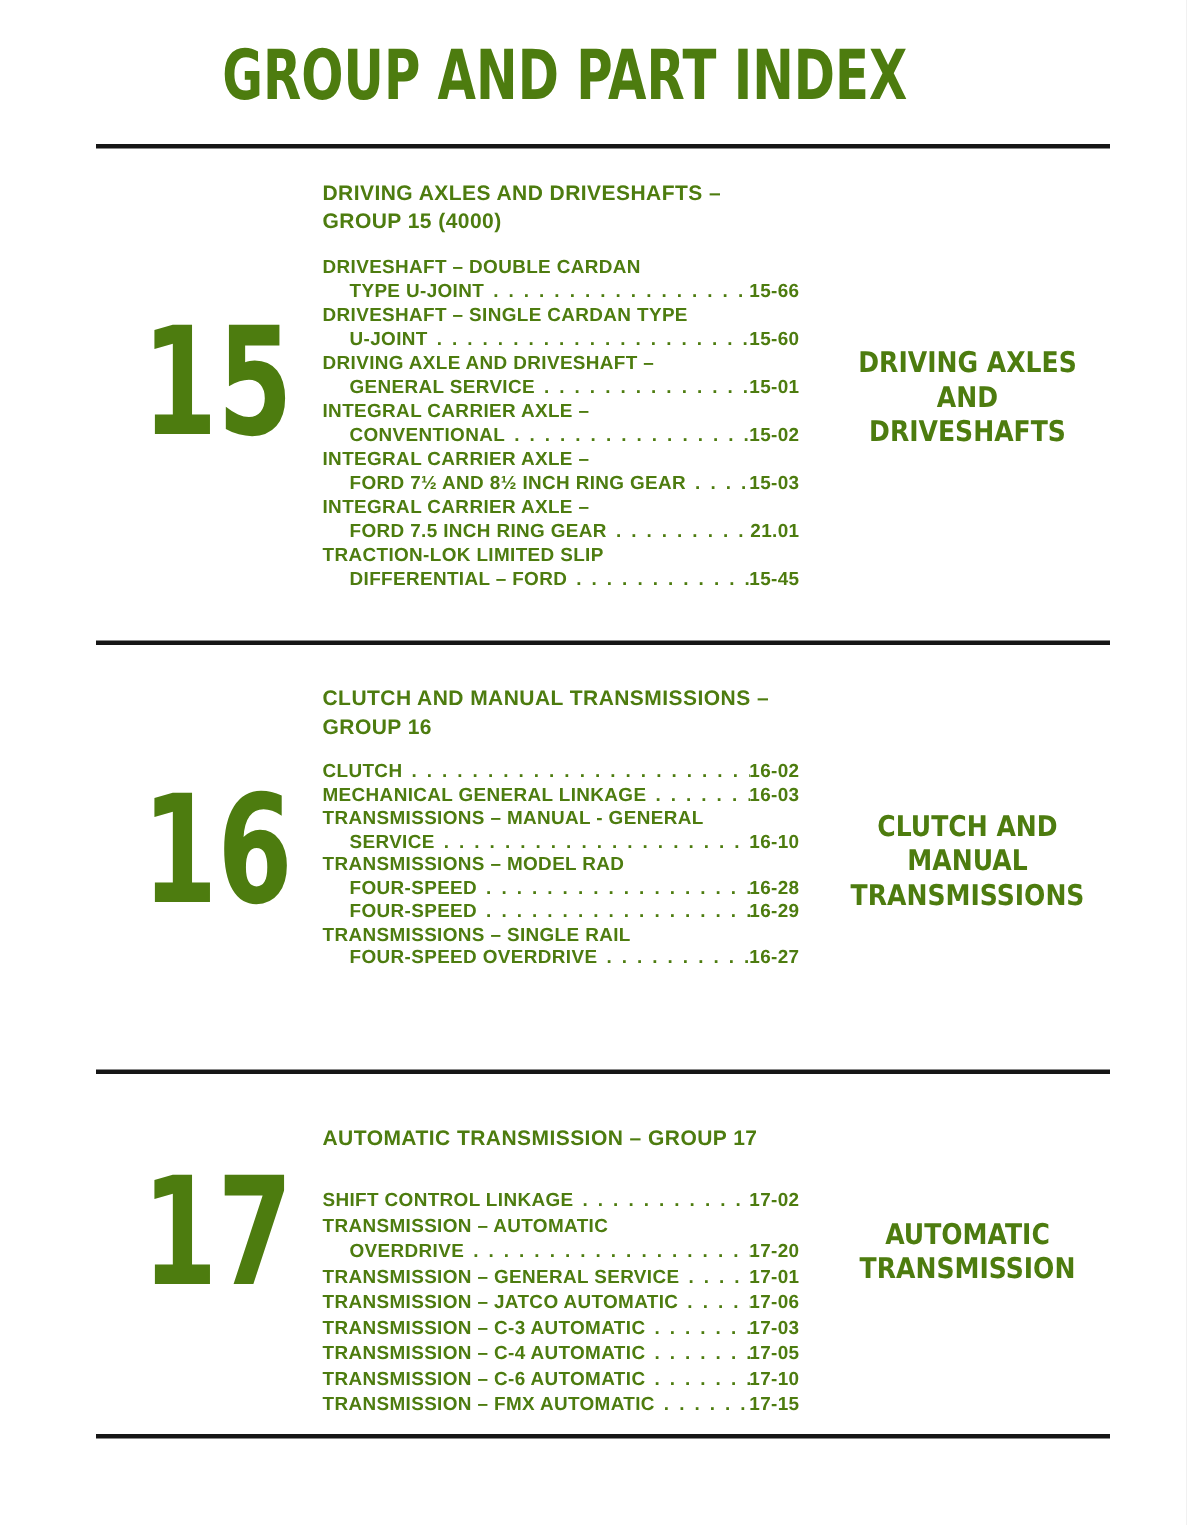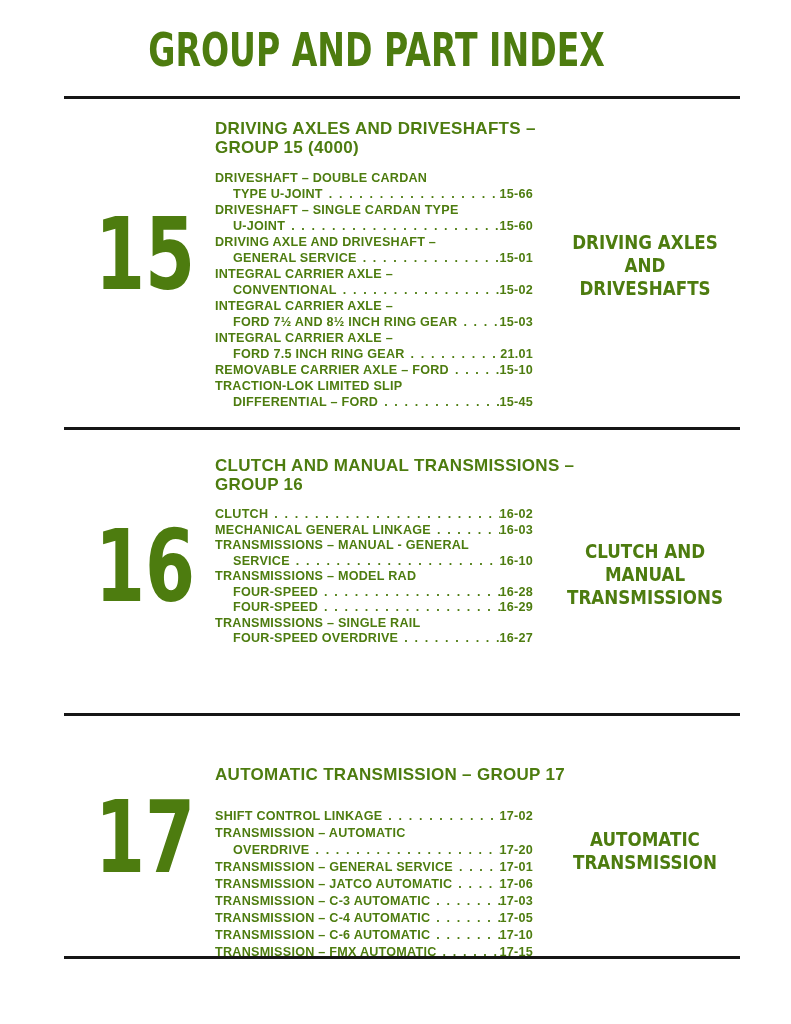--- a/index.html
+++ b/index.html
@@ -31,21 +31,21 @@
     background:#161616;
   }
   .rule1{top:96px;}
   .rule2{top:427px;}
   .rule3{top:713px;}
   .rule4{top:956px;}
 
   .group{position:absolute;left:0;width:791px;}
   .s15{top:97px;height:330px;}
   .s16{top:430px;height:283px;}
-  .s17{top:732px;height:256px;}
+  .s17{top:716px;height:256px;}
 
   .bignum{
     position:absolute;left:70px;width:150px;
     text-align:center;
     font-family:"DejaVu Sans", sans-serif;
     font-weight:bold;
     font-size:100px;line-height:100px;
     transform:scaleX(.72);
     transform-origin:50% 0;
   }
@@ -55,21 +55,21 @@
 
   .index{
     position:absolute;left:215px;width:318px;
   }
   .s15 .index{top:22px;}
   .s16 .index{top:26px;}
   .s17 .index{top:33px;}
 
   .heading{
     font-weight:bold;
-    font-size:17px;line-height:19px;
+    font-size:14px;line-height:19px;
     letter-spacing:.3px;
     margin-bottom:13px;
     white-space:nowrap;
   }
   .s17 .heading{margin-bottom:24px;}
 
   .row{
     display:flex;align-items:baseline;
     font-weight:bold;
     font-size:12.6px;line-height:16px;
@@ -166,25 +166,20 @@
           </div>
           <div class="row">
             <span class="lbl">INTEGRAL CARRIER AXLE –</span>
           </div>
           <div class="row cont">
             <span class="lbl">FORD 7.5 INCH RING GEAR</span>
             <span class="leader"></span>
             <span class="pg">21.01</span>
           </div>
           <div class="row">
-            <span class="lbl">REMOVABLE CARRIER AXLE – FORD</span>
-            <span class="leader"></span>
-            <span class="pg">15-10</span>
-          </div>
-          <div class="row">
             <span class="lbl">TRACTION-LOK LIMITED SLIP</span>
           </div>
           <div class="row cont">
             <span class="lbl">DIFFERENTIAL – FORD</span>
             <span class="leader"></span>
             <span class="pg">15-45</span>
           </div>
         </div>
     </div>
     <div class="side-label">

